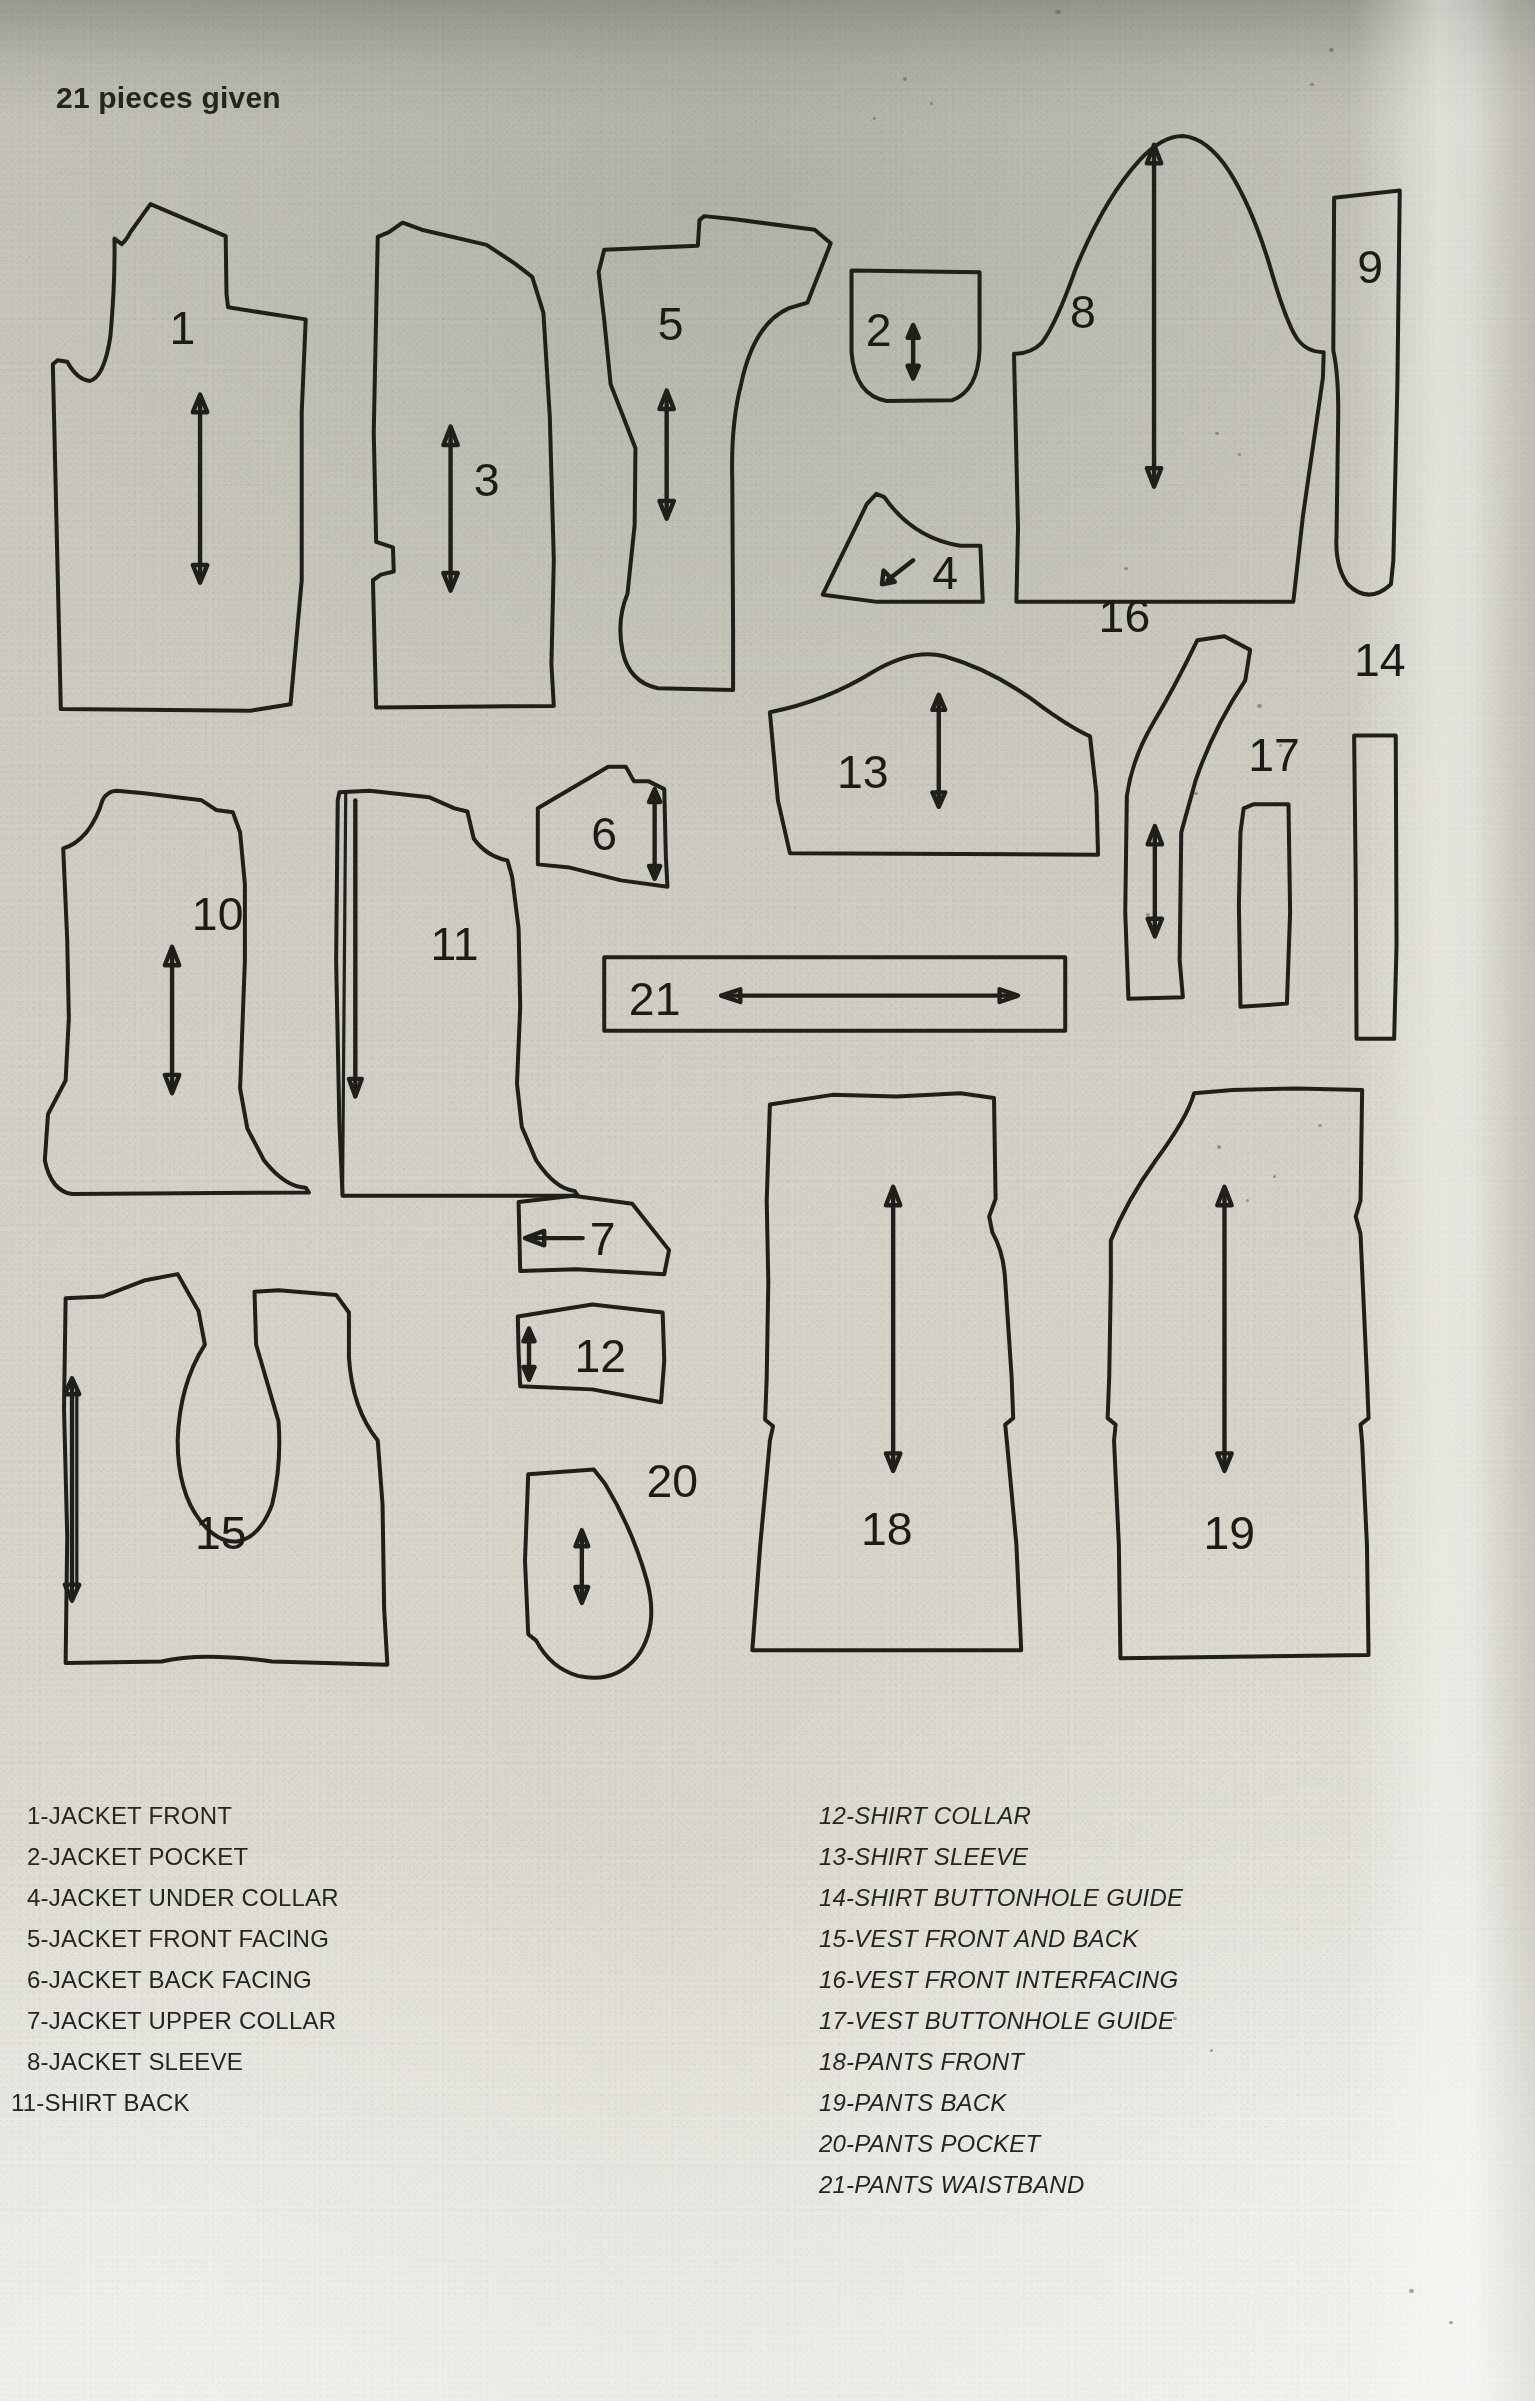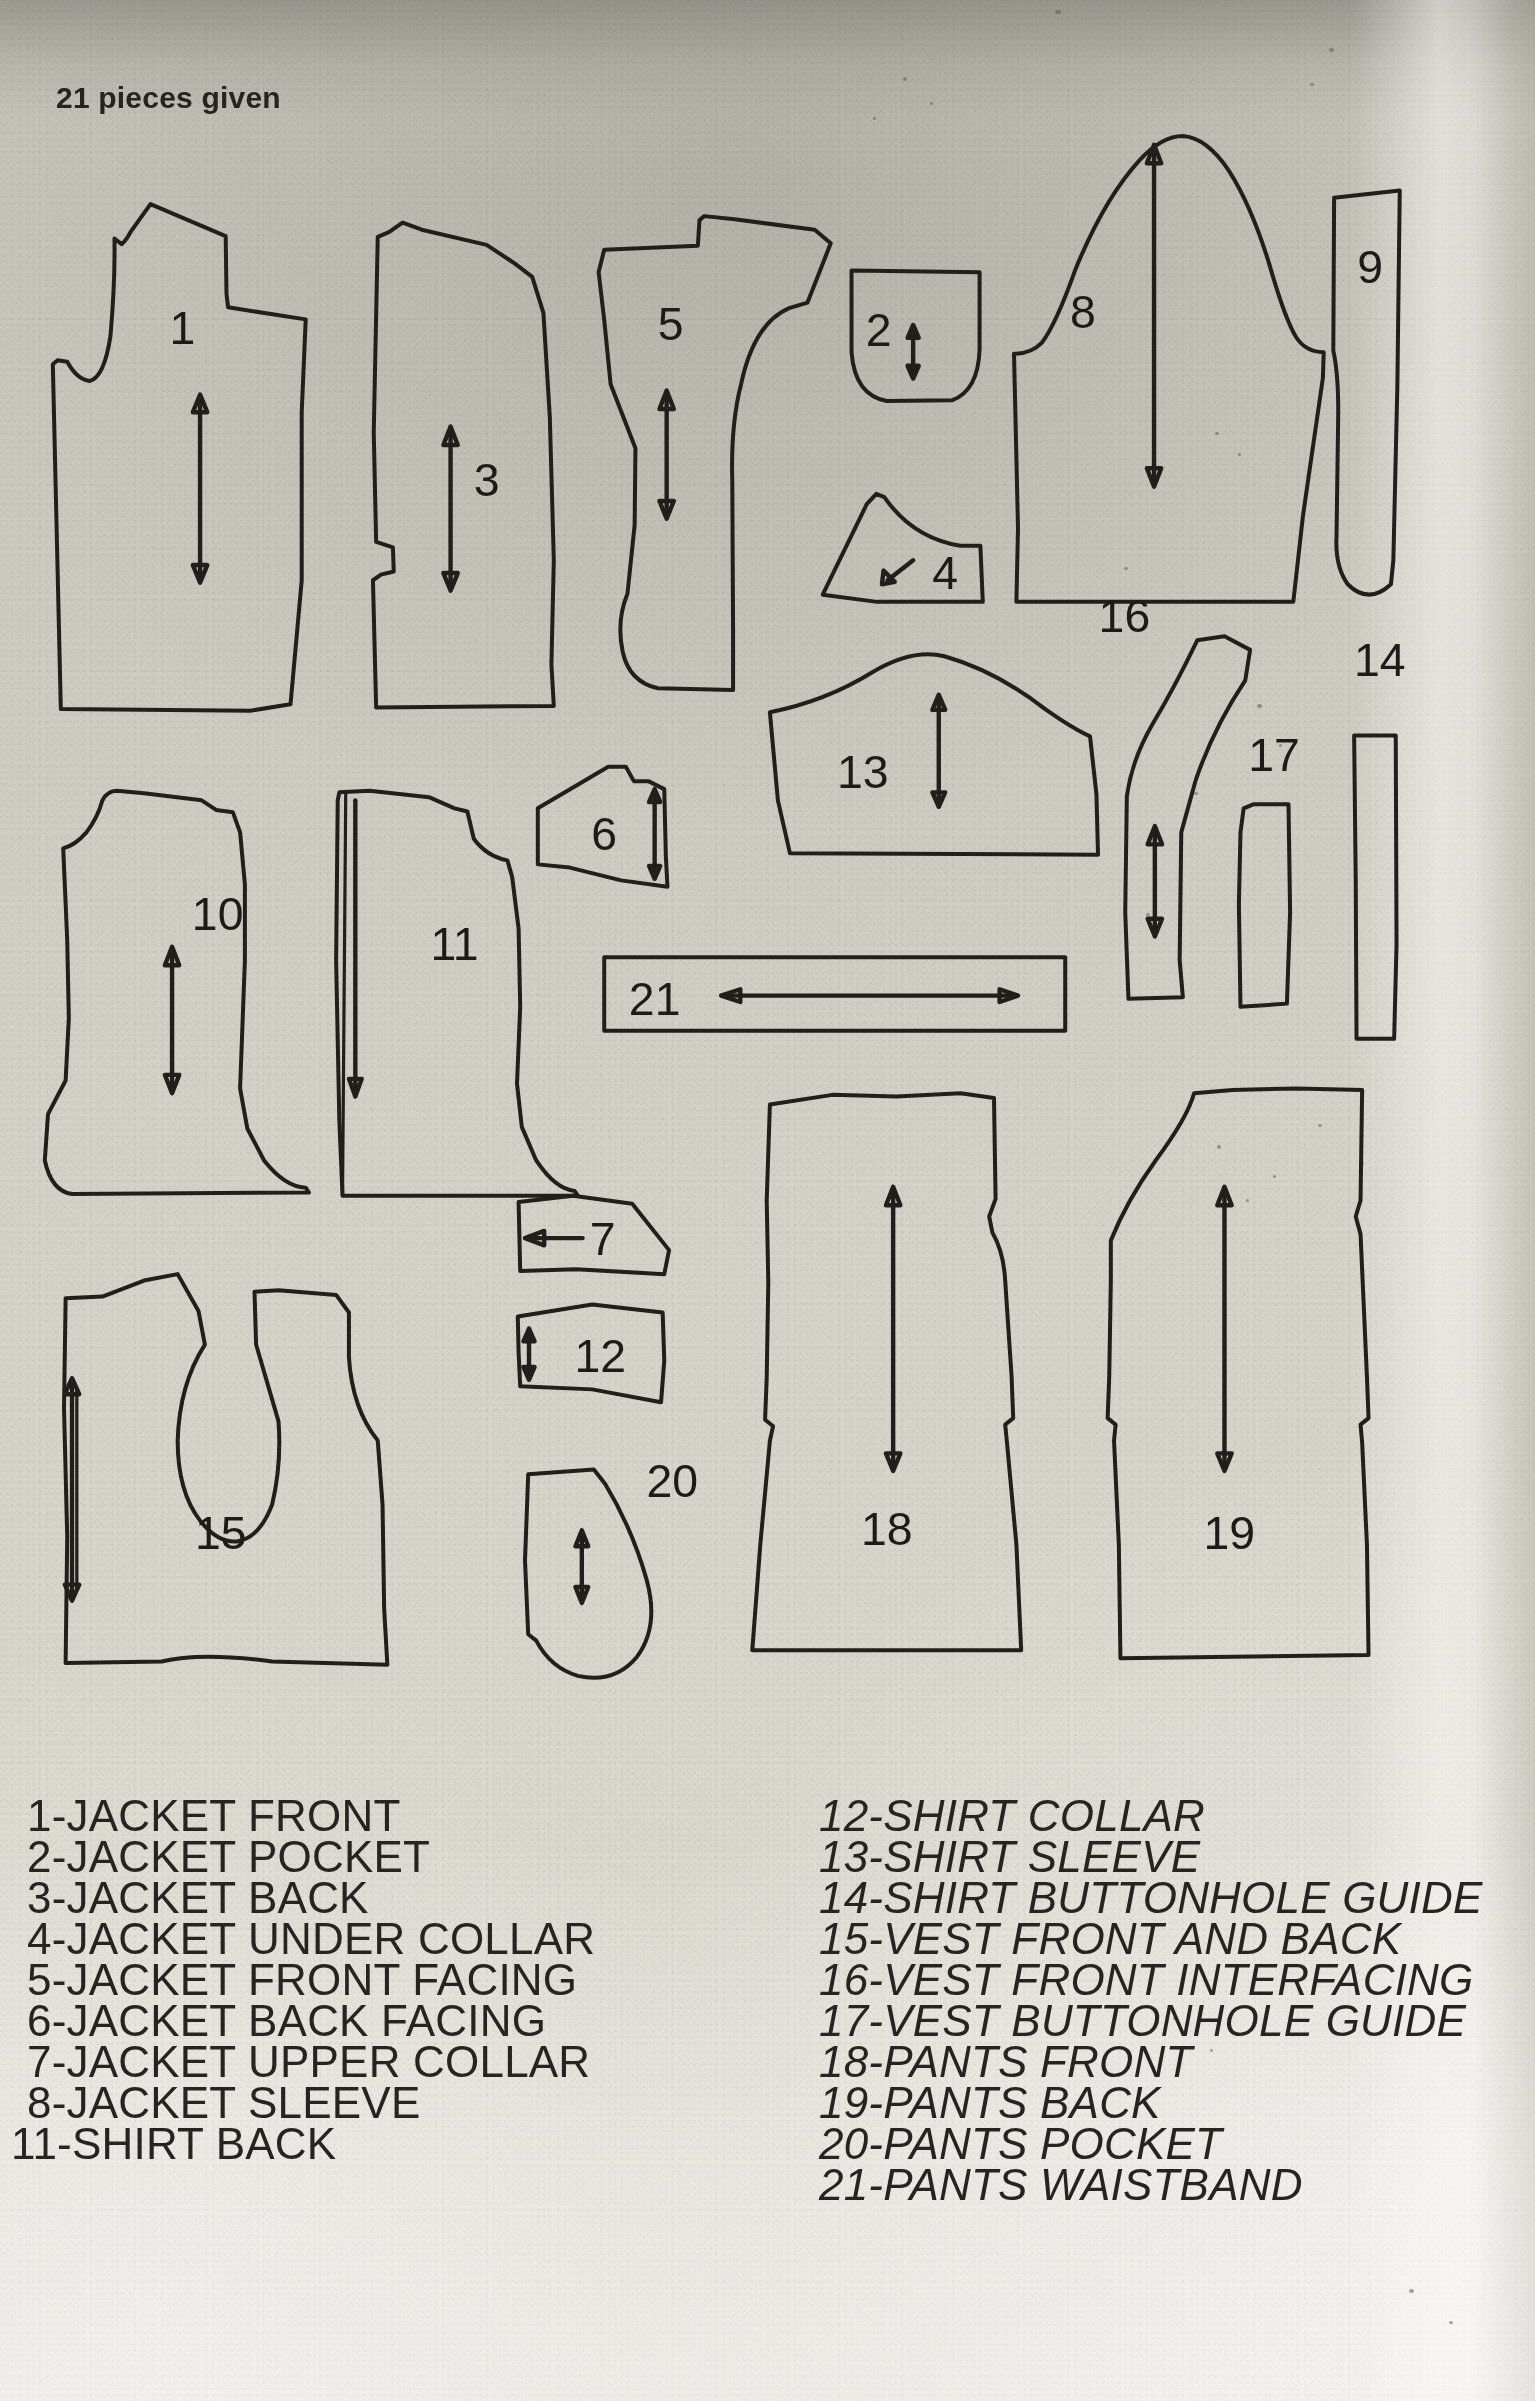--- a/index.html
+++ b/index.html
@@ -95,21 +95,21 @@
   }
 
   #legend {
     position: absolute;
     left: 0;
     top: 1795px;
     width: 1535px;
     display: flex;
   }
   #legend .col {
-    font-size: 44px;
+    font-size: 24px;
     line-height: 41px;
     color: #262420;
     letter-spacing: 0.2px;
     white-space: nowrap;
   }
   #legend .col-left { width: 400px; margin-left: 27px; }
   #legend .col-right { margin-left: 392px; font-style: italic; }
 
   .speck {
     position: absolute;
@@ -314,21 +314,20 @@
       <path class="arrow" d="M 1521 1506 L 1530 1483 L 1539 1506 Z" fill="#211f1b"></path>
       <path class="arrow" d="M 1521 1816 L 1530 1838 L 1539 1816 Z" fill="#211f1b"></path>
     </g>
 
   </svg>
 
   <div id="legend">
     <div class="col col-left">
       <div>1-JACKET FRONT</div>
       <div>2-JACKET POCKET</div>
-      <div>3-JACKET BACK</div>
       <div>4-JACKET UNDER COLLAR</div>
       <div>5-JACKET FRONT FACING</div>
       <div>6-JACKET BACK FACING</div>
       <div>7-JACKET UPPER COLLAR</div>
       <div>8-JACKET SLEEVE</div>
       <div style="margin-left:-16px;">11-SHIRT BACK</div>
     </div>
     <div class="col col-right">
       <div>12-SHIRT COLLAR</div>
       <div>13-SHIRT SLEEVE</div>

